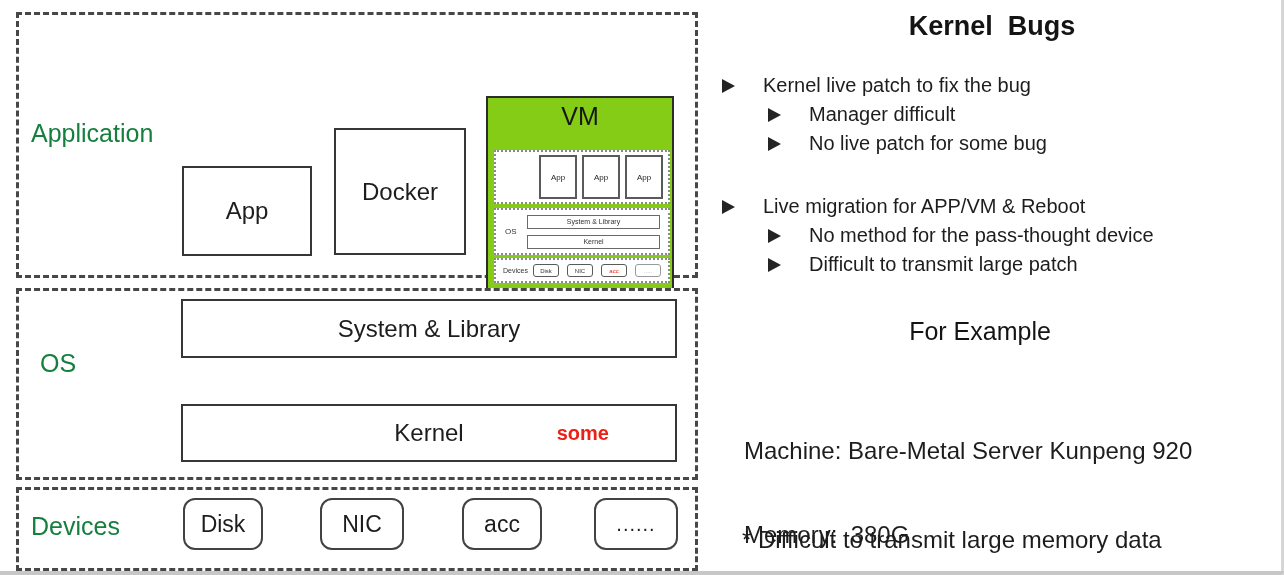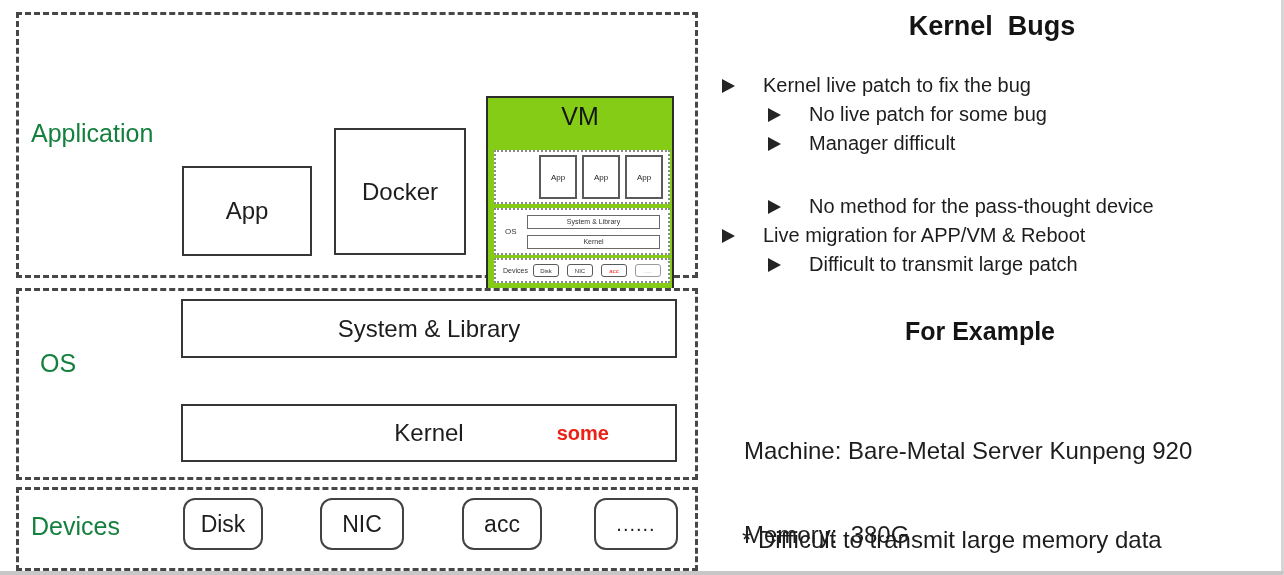--- a/index.html
+++ b/index.html
@@ -73,21 +73,21 @@
                  font-size:27px; font-weight:bold; white-space:pre; color:#141414; }
   .bullet-group { position:absolute; left:722px; width:560px; }
   #bullet-group-1 { top:71px; }
   #bullet-group-2 { top:192px; }
   .brow { display:flex; align-items:flex-start; gap:28px; font-size:20px; line-height:29px; }
   .brow.l2 { margin-left:46px; }
   .arrow { flex:none; width:0; height:0; margin-top:8px;
            border-left:13px solid #242424;
            border-top:7px solid transparent; border-bottom:7px solid transparent; }
   .example-title { position:absolute; left:700px; top:317px; width:560px; text-align:center;
-                   font-size:25px; font-weight:bold; color:#141414; }
+                   font-size:25px; font-weight:normal; color:#141414; }
   .example-lines { position:absolute; left:744px; top:381px; font-size:24px; line-height:28px; white-space:pre; }
   .footnote { position:absolute; left:742px; top:526px; font-size:24px; }
 
   
   .edge-right  { position:absolute; top:0; right:0; width:3px; height:100%; background:#d6d6d6; }
   .edge-bottom { position:absolute; left:0; bottom:0; width:100%; height:4px; background:#c7c7c7;
                  border-bottom-right-radius:12px; }
 </style>
 </head>
 <body>
@@ -164,36 +164,36 @@
 
   <div class="notes-title">Kernel  Bugs</div>
 
   <div class="bullet-group" id="bullet-group-1">
     <div class="brow">
       <span class="arrow"></span>
       <span>Kernel live patch to fix the bug</span>
     </div>
     <div class="brow l2">
       <span class="arrow"></span>
+      <span>Manager difficult</span>
+    </div>
+    <div class="brow l2">
+      <span class="arrow"></span>
       <span>No live patch for some bug</span>
     </div>
-    <div class="brow l2">
-      <span class="arrow"></span>
-      <span>Manager difficult</span>
-    </div>
   </div>
 
   <div class="bullet-group" id="bullet-group-2">
+    <div class="brow">
+      <span class="arrow"></span>
+      <span>Live migration for APP/VM &amp; Reboot</span>
+    </div>
     <div class="brow l2">
       <span class="arrow"></span>
       <span>No method for the pass-thought device</span>
-    </div>
-    <div class="brow">
-      <span class="arrow"></span>
-      <span>Live migration for APP/VM &amp; Reboot</span>
     </div>
     <div class="brow l2">
       <span class="arrow"></span>
       <span>Difficult to transmit large patch</span>
     </div>
   </div>
 
   <div class="example-title">For Example</div>
 
   <div class="example-lines">

